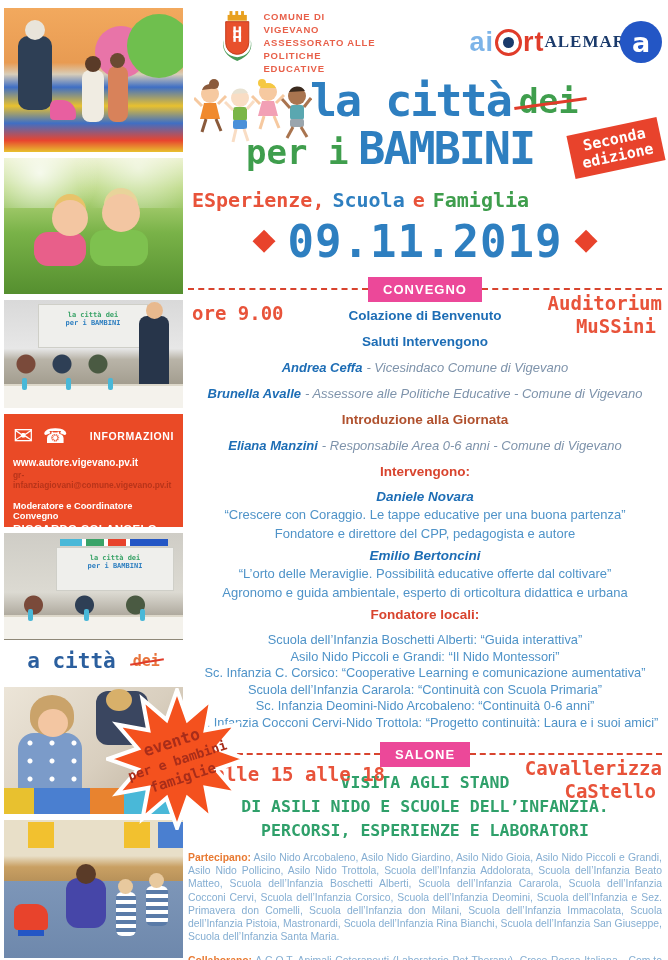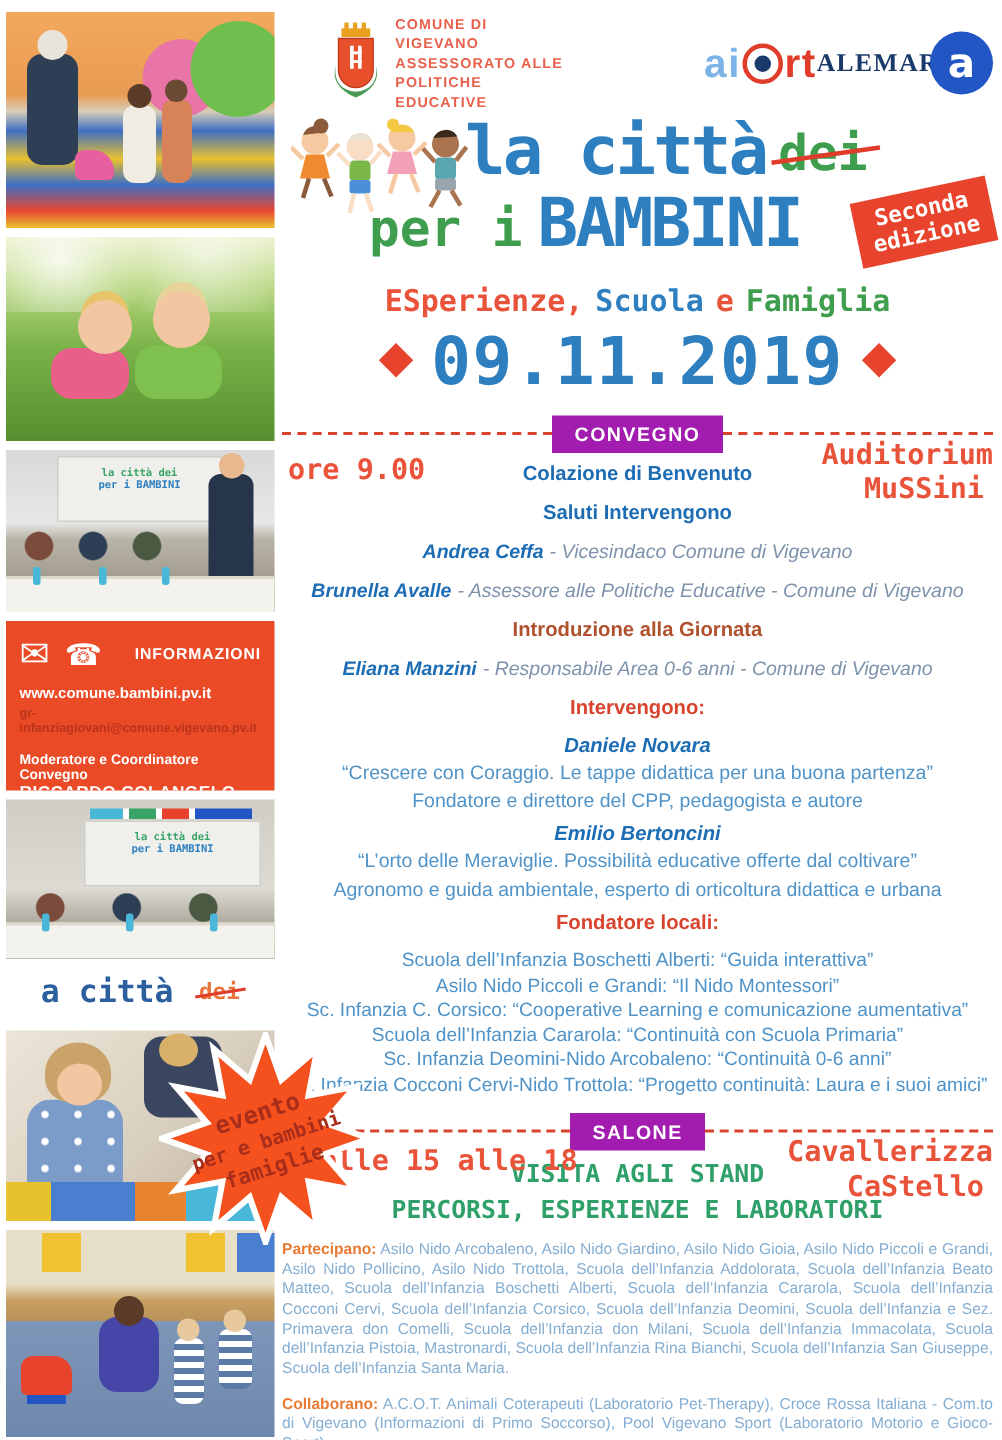--- a/index.html
+++ b/index.html
@@ -79,21 +79,21 @@
   .ph-daycare .tod2::before{content:"";position:absolute;left:3px;top:-13px;width:15px;height:15px;border-radius:50%;background:#e8c99e;}
   .ph-daycare .toy-car{position:absolute;left:10px;top:84px;width:34px;height:26px;background:#e8432c;border-radius:8px 12px 4px 4px;box-shadow:0 10px 0 -4px #2356c5;}
 
   
   .burst{position:absolute;left:106px;top:688px;width:142px;height:142px;z-index:6;}
 
   
   .main{position:absolute;left:188px;top:0;width:474px;}
 
   .logos-row{display:flex;align-items:center;margin-top:12px;height:60px;}
-  .comune{display:flex;align-items:center;gap:7px;margin-left:30px;}
+  .comune{display:flex;align-items:flex-start;gap:7px;margin-left:30px;}
   .comune-txt{font-size:9.5px;font-weight:bold;letter-spacing:.8px;color:#e8604a;line-height:13px;}
   .aiart{display:flex;align-items:center;margin-left:88px;position:relative;}
   .aiart .ai{font-size:27px;font-weight:bold;color:#7db4e8;letter-spacing:1px;}
   .aiart .ring{display:inline-flex;align-items:center;justify-content:center;width:21px;height:21px;border:3px solid #e03c2a;border-radius:50%;margin:0 1px;}
   .aiart .dot{width:11px;height:11px;border-radius:50%;background:#1a3a6b;}
   .aiart .rt{font-size:27px;font-weight:bold;color:#e03c2a;letter-spacing:1px;position:relative;}
   .alemar{display:flex;align-items:center;margin-left:auto;margin-right:0;}
   .alemar .word{font-family:"Liberation Serif",serif;font-weight:bold;font-size:17px;letter-spacing:1px;color:#1a3a6b;}
   .alemar .disc{width:42px;height:42px;border-radius:50%;background:#2356c5;color:#fff;display:flex;align-items:center;justify-content:center;font-weight:bold;font-size:27px;margin-left:-6px;font-family:"DejaVu Sans",sans-serif;}
 
@@ -101,31 +101,31 @@
   .kids-svg{position:absolute;left:6px;top:0;}
   .t-line1{position:absolute;left:122px;top:-2px;white-space:nowrap;}
   .t-line2{position:absolute;left:58px;top:46px;white-space:nowrap;}
   .t-blue{font-family:"DejaVu Sans Mono",monospace;font-weight:bold;font-size:45px;color:#2e7fc0;letter-spacing:-2px;}
   .t-green-s{font-family:"DejaVu Sans Mono",monospace;font-weight:bold;font-size:33px;color:#3f9e4d;margin-left:8px;position:relative;top:-3px;}
   .struck::after{content:"";position:absolute;left:-5px;right:-8px;top:52%;height:3px;background:#e03c2a;transform:rotate(-8deg);}
   .t-green{font-family:"DejaVu Sans Mono",monospace;font-weight:bold;font-size:34px;color:#3f9e4d;margin-right:10px;}
   .badge{position:absolute;right:0;top:50px;background:#e8432c;color:#fff;transform:rotate(-12deg);
          padding:5px 10px;text-align:center;font-family:"DejaVu Sans Mono",monospace;font-weight:bold;font-size:15px;line-height:17px;}
 
-  .subtitle{text-align:center;margin-top:8px;font-size:20px;}
+  .subtitle{margin-top:8px;font-size:20px;}
   .subtitle span{margin:0 4px;}
   .sub-red{color:#e8533a;} .sub-blue{color:#2e7fc0;} .sub-green{color:#3f9e4d;}
 
   .date-row{text-align:center;margin-top:4px;height:48px;}
   .diamond{color:#e8432c;font-size:30px;vertical-align:8px;margin:0 12px;font-family:"DejaVu Sans",sans-serif;}
   .date-txt{font-family:"DejaVu Sans Mono",monospace;font-weight:bold;font-size:44px;color:#2e7fc0;letter-spacing:1px;}
 
   .sechead{position:relative;display:flex;align-items:center;margin-top:12px;height:26px;}
   .sechead::before,.sechead::after{content:"";flex:1;border-top:2px dashed #d8442e;}
-  .seclabel{background:#a21caf;color:#fff;font-weight:bold;font-size:13px;letter-spacing:1px;padding:5px 15px;}
+  .seclabel{background:#ec4899;color:#fff;font-weight:bold;font-size:13px;letter-spacing:1px;padding:5px 15px;}
   .time-left{position:absolute;left:4px;top:26px;font-size:19px;color:#e8533a;}
   .venue-right{position:absolute;right:0;top:16px;text-align:right;font-size:19px;line-height:23px;color:#e8533a;}
   .venue-right .v2{padding-right:6px;}
 
   .program{text-align:center;margin-top:6px;}
   .hb{font-size:13.5px;font-weight:bold;color:#1d6db5;margin:0 0 11px;}
   .sp{font-size:13px;font-style:italic;color:#7e93ab;margin:0 0 11px;}
   .sp b{color:#1d6db5;font-style:italic;margin-right:4px;text-align:right;}
   .hbr{font-size:13.5px;font-weight:bold;color:#b0512e;margin:0 0 11px;}
   .hr2{font-size:13.5px;font-weight:bold;color:#d8442e;margin:2px 0 10px;}
@@ -177,21 +177,21 @@
           <i style="left:104px;"></i>
         </div>
     </div>
 
     <div class="ph info-box">
       <div class="info-top">
         <span class="glyph env">✉</span>
         <span class="glyph tel">☎</span>
         <span class="info-title">INFORMAZIONI</span>
       </div>
-      <div class="info-url">www.comune.bambini.pv.it</div>
+      <div class="info-url">www.autore.vigevano.pv.it</div>
       <div class="info-mail">gr-infanziagiovani@comune.vigevano.pv.it</div>
       <div class="info-mod">Moderatore e Coordinatore Convegno</div>
       <div class="info-name">RICCARDO COLANGELO - UNI PV</div>
     </div>
 
     <div class="ph ph-panel">
       <div class="logos"></div>
       <div class="scr" style="top:14px;">
         <span class="s1">la città dei</span>
         <span class="s2">per i BAMBINI</span>
@@ -342,21 +342,21 @@
 
     <div class="program">
       <div class="hb">Colazione di Benvenuto</div>
       <div class="hb">Saluti Intervengono</div>
       <div class="sp"><b>Andrea Ceffa</b><span>- Vicesindaco Comune di Vigevano</span></div>
       <div class="sp"><b>Brunella Avalle</b><span>- Assessore alle Politiche Educative - Comune di Vigevano</span></div>
       <div class="hbr">Introduzione alla Giornata</div>
       <div class="sp"><b>Eliana Manzini</b><span>- Responsabile Area 0-6 anni - Comune di Vigevano</span></div>
       <div class="hr2">Intervengono:</div>
       <div class="nm">Daniele Novara</div>
-      <div class="qt">“Crescere con Coraggio. Le tappe didattica per una buona partenza”</div>
+      <div class="qt">“Crescere con Coraggio. Le tappe educative per una buona partenza”</div>
       <div class="ds">Fondatore e direttore del CPP,  pedagogista e autore</div>
       <div class="nm">Emilio Bertoncini</div>
       <div class="qt">“L’orto delle Meraviglie. Possibilità educative offerte dal coltivare”</div>
       <div class="ds">Agronomo e guida ambientale, esperto di orticoltura didattica e urbana</div>
       <div class="hr2">Fondatore locali:</div>
       <div class="sc">Scuola dell’Infanzia Boschetti Alberti: “Guida interattiva”</div>
       <div class="sc">Asilo Nido Piccoli e Grandi: “Il Nido Montessori”</div>
       <div class="sc">Sc. Infanzia C. Corsico: “Cooperative Learning e comunicazione aumentativa”</div>
       <div class="sc">Scuola dell’Infanzia Cararola: “Continuità con Scuola Primaria”</div>
       <div class="sc">Sc. Infanzia Deomini-Nido Arcobaleno: “Continuità 0-6 anni”</div>
@@ -367,20 +367,21 @@
       <span class="seclabel">SALONE</span>
       <span class="time-left hand" style="left:14px;top:22px;">dalle 15 alle 18</span>
       <span class="venue-right hand">
         <span>Cavallerizza</span><br>
         <span class="v2">CaStello</span>
       </span>
     </div>
 
     <div class="green-lines">
       <div class="gl">VISITA AGLI STAND</div>
+      <div class="gl">DI ASILI NIDO E SCUOLE DELL’INFANZIA.</div>
       <div class="gl">PERCORSI, ESPERIENZE E LABORATORI</div>
     </div>
 
     <p class="plist"><span class="lbl">Partecipano:</span><span> Asilo Nido Arcobaleno, Asilo Nido Giardino, Asilo Nido Gioia, Asilo Nido Piccoli e Grandi, Asilo Nido Pollicino, Asilo Nido Trottola, Scuola dell’Infanzia Addolorata, Scuola dell’Infanzia Beato Matteo, Scuola dell’Infanzia Boschetti Alberti, Scuola dell’Infanzia Cararola, Scuola dell’Infanzia Cocconi Cervi, Scuola dell’Infanzia Corsico, Scuola dell’Infanzia Deomini, Scuola dell’Infanzia e Sez. Primavera don Comelli, Scuola dell’Infanzia don Milani, Scuola dell’Infanzia Immacolata, Scuola dell’Infanzia Pistoia, Mastronardi, Scuola dell’Infanzia Rina Bianchi, Scuola dell’Infanzia San Giuseppe, Scuola dell’Infanzia Santa Maria.</span></p>
     <p class="plist collab"><span class="lbl">Collaborano:</span><span> A.C.O.T. Animali Coterapeuti (Laboratorio Pet-Therapy), Croce Rossa Italiana - Com.to di Vigevano (Informazioni di Primo Soccorso), Pool Vigevano Sport (Laboratorio Motorio e Gioco-Sport).</span></p>
 
   </div>
 </div>
 
 </body></html>

